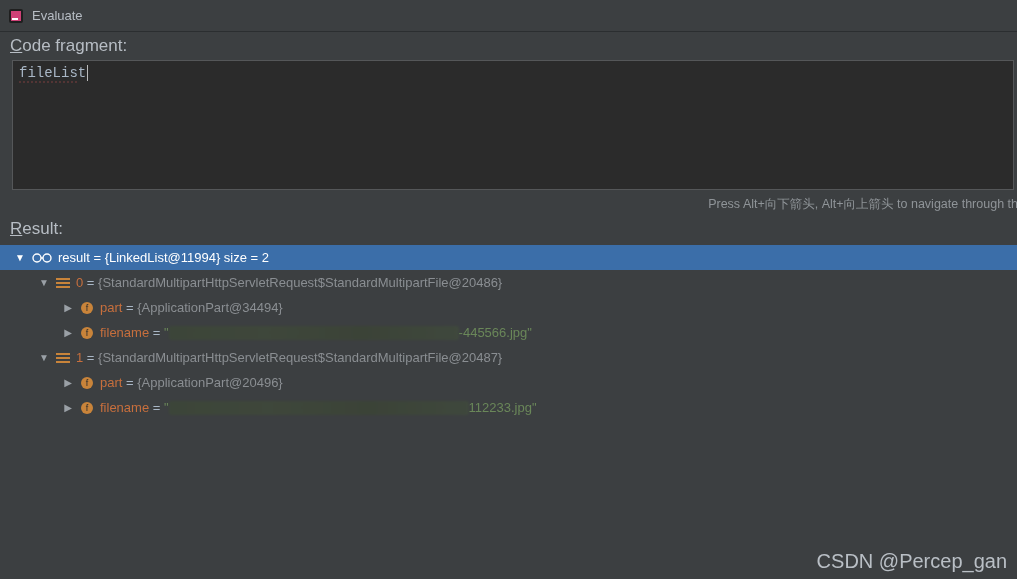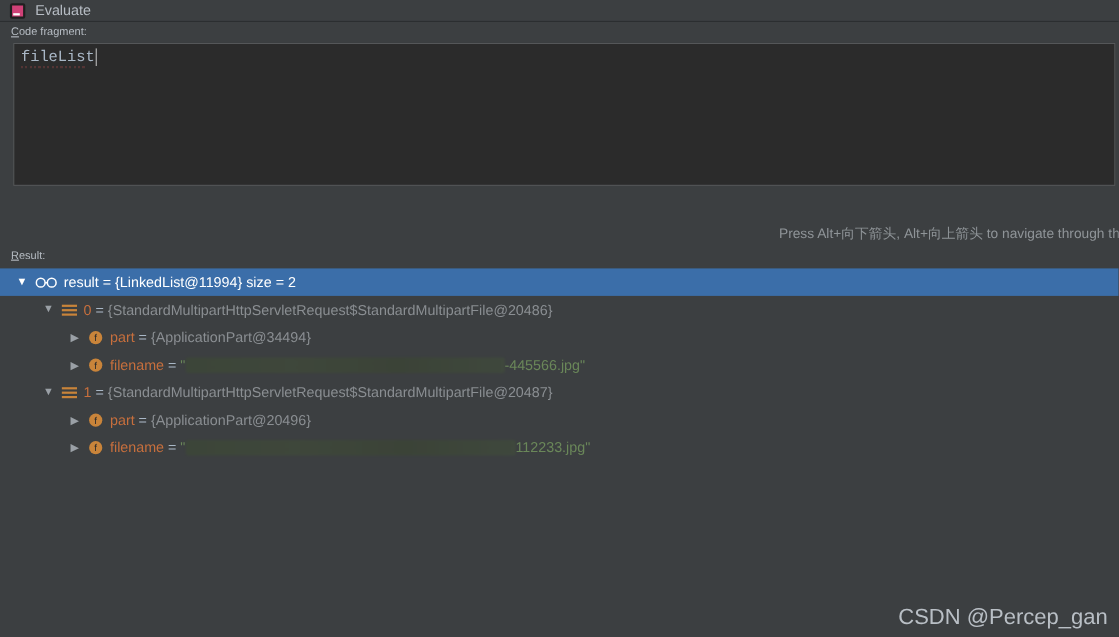--- a/index.html
+++ b/index.html
@@ -5,32 +5,32 @@
   * { box-sizing: border-box; margin: 0; padding: 0; }
   html, body {
     width: 1017px; height: 579px;
     background: #3c3f41;
     font-family: "Segoe UI", "Microsoft YaHei", sans-serif;
     font-size: 13px;
     color: #b7bdc4;
     overflow: hidden;
   }
   .title-bar {
-    height: 20px;
+    height: 32px;
     display: flex;
     align-items: center;
     padding-left: 8px;
     gap: 8px;
     border-bottom: 1px solid #2b2e30;
   }
   .title-bar .icon svg { display:block; }
   .label { color: #b7bdc4; }
   .label-u { color: #b7bdc4; }
   .label-u .u { text-decoration: underline; }
-  .section-label { padding: 4px 0 4px 10px; font-size: 10px; }
+  .section-label { padding: 4px 0 4px 10px; font-size: 17px; }
 
   .code-area {
     margin: 0 0 0 12px;
     width: 1002px;
     height: 130px;
     background: #2b2b2b;
     border: 1px solid #555759;
     font-family: "Consolas","Courier New",monospace;
     font-size: 14px;
     color: #a9b7c6;
@@ -41,21 +41,21 @@
   .caret {
     display:inline-block; width:1px; height:16px;
     background:#bbb; vertical-align:text-bottom;
     margin-left:1px;
   }
   .wave {
     position:absolute; left:6px; top:20px; width:60px; height:2px;
     background: repeating-linear-gradient(90deg,#6e3b3b 0 2px, transparent 2px 4px);
     opacity:.6;
   }
-  .hint { text-align:right; color:#8f9498; font-size:12.5px; padding:6px 0 6px 0; margin-right:-1px;margin-top:29px; }
+  .hint { text-align:right; color:#8f9498; font-size:12.5px; padding:6px 0 6px 0; margin-right:-1px; }
 
   .tree { margin-top:2px; }
   .row {
     display:flex; align-items:center;
     height:25px;
     padding-left:14px;
     white-space:nowrap;
   }
   .row.sel {
     background:#3b6ea9;

